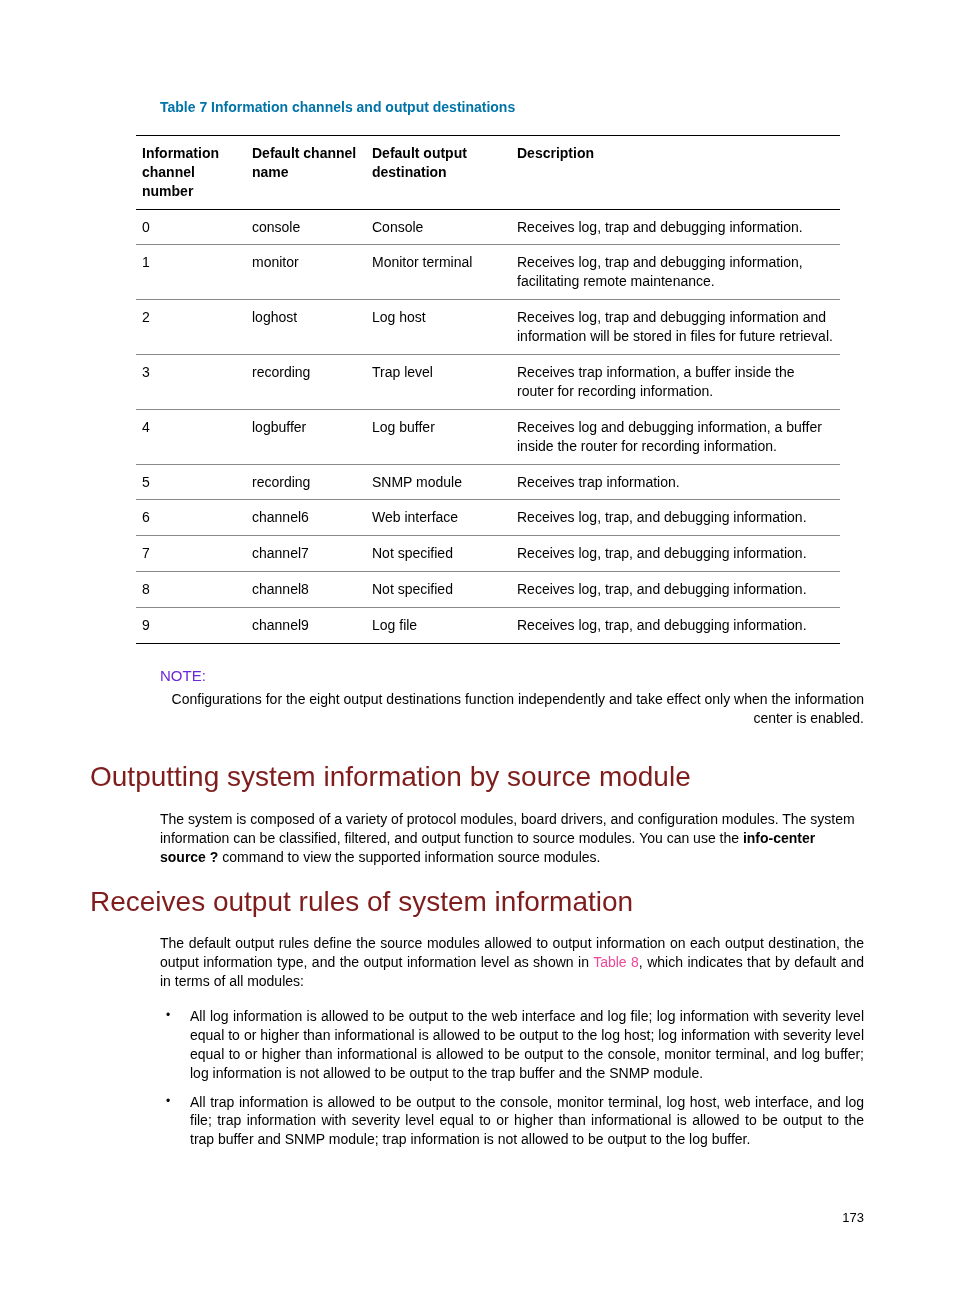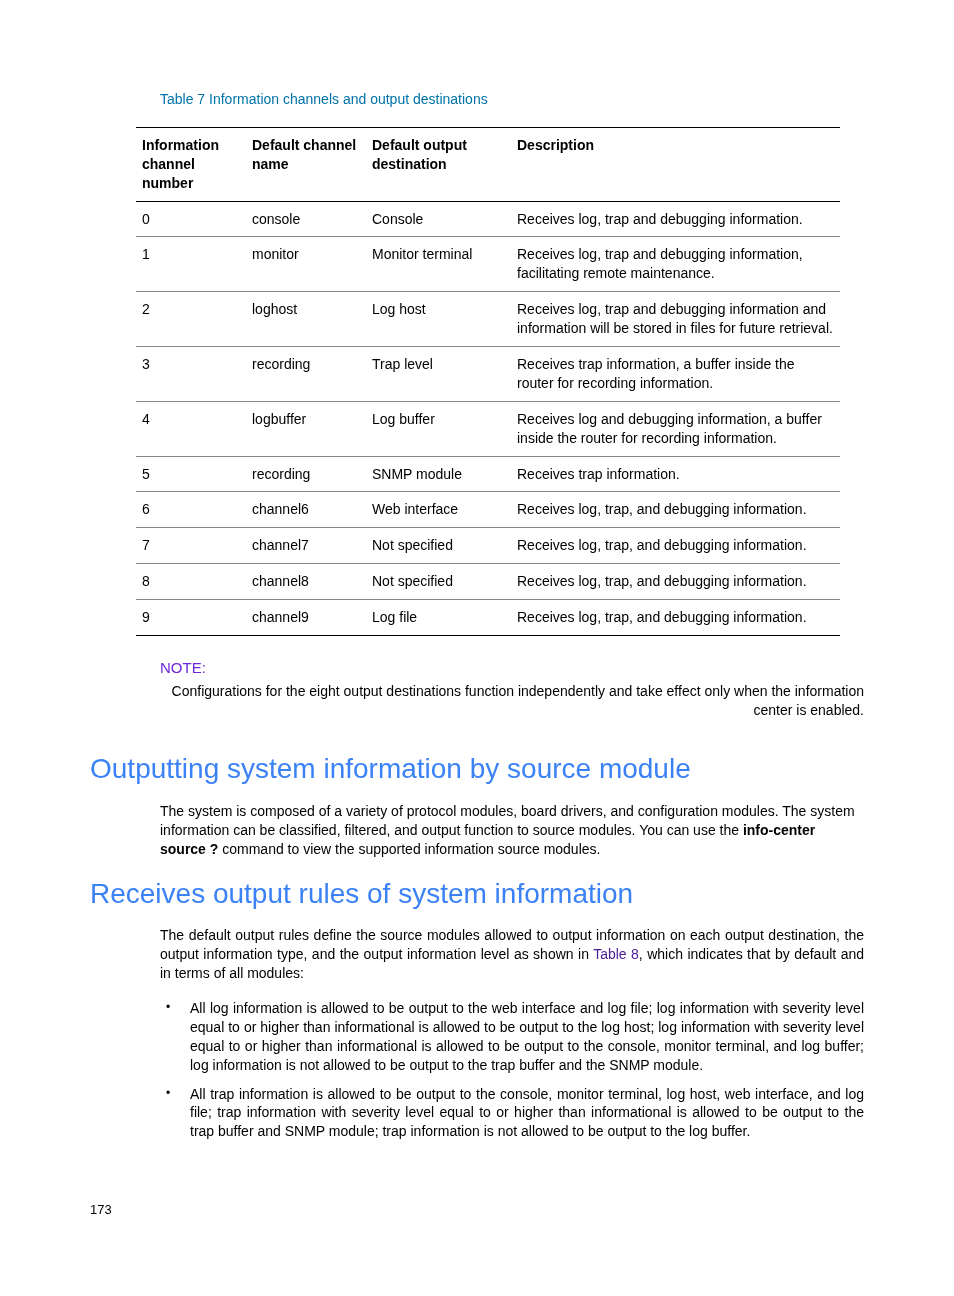--- a/index.html
+++ b/index.html
@@ -8,24 +8,25 @@
     background: #fff;
     color: #000;
     width: 954px;
     margin: 0 auto;
     padding: 90px 90px 40px 90px;
     font-size: 14px;
     line-height: 1.35;
   }
   .table-title {
     color: #0073a8;
-    font-weight: normal;
+    font-weight: bold;
     font-size: 14px;
     margin-bottom: 18px;
     margin-left: 70px;
+    margin-top: 8px;
   }
   table {
     border-collapse: collapse;
     width: calc(100% - 70px);
     margin-left: 46px;
     margin-bottom: 22px;
   }
   thead tr { border-top: 1.5px solid #000; border-bottom: 1.5px solid #000; }
   th {
     text-align: left;
@@ -47,21 +48,21 @@
   .note-block { margin-left: 70px; margin-bottom: 30px; }
   .note-label {
     color: #6d28d9;
     font-size: 15px;
     margin-bottom: 4px;
   }
   .note-text { font-size: 14px; text-align: right; }
   h2.section {
     font-family: Arial, Helvetica, sans-serif;
     font-weight: normal;
-    color: #3b82f6;
+    color: #7f1d1d;
     font-size: 28px;
     margin-top: 12px;
     margin-bottom: 14px;
   }
   .body-para {
     margin-left: 70px;
     font-size: 14px;
     margin-bottom: 16px;
   }
   .body-para.justify { text-align: justify; }
@@ -75,22 +76,22 @@
     font-size: 14px;
   }
   .bullets li:before {
     content: "•";
     position: absolute;
     left: 6px;
     top: 0;
     font-size: 12px;
     color: #000;
   }
-  .link { color: #4c1d95; }
-  .pagenum { text-align: left; font-size: 13px; margin-top: 60px; }
+  .link { color: #ec4899; }
+  .pagenum { text-align: right; font-size: 13px; margin-top: 60px; }
 </style>
 </head>
 <body>
 
 <div class="table-title">Table 7 Information channels and output destinations</div>
 
 <table>
   <thead>
     <tr>
       <th class="col0">Information channel number</th>

